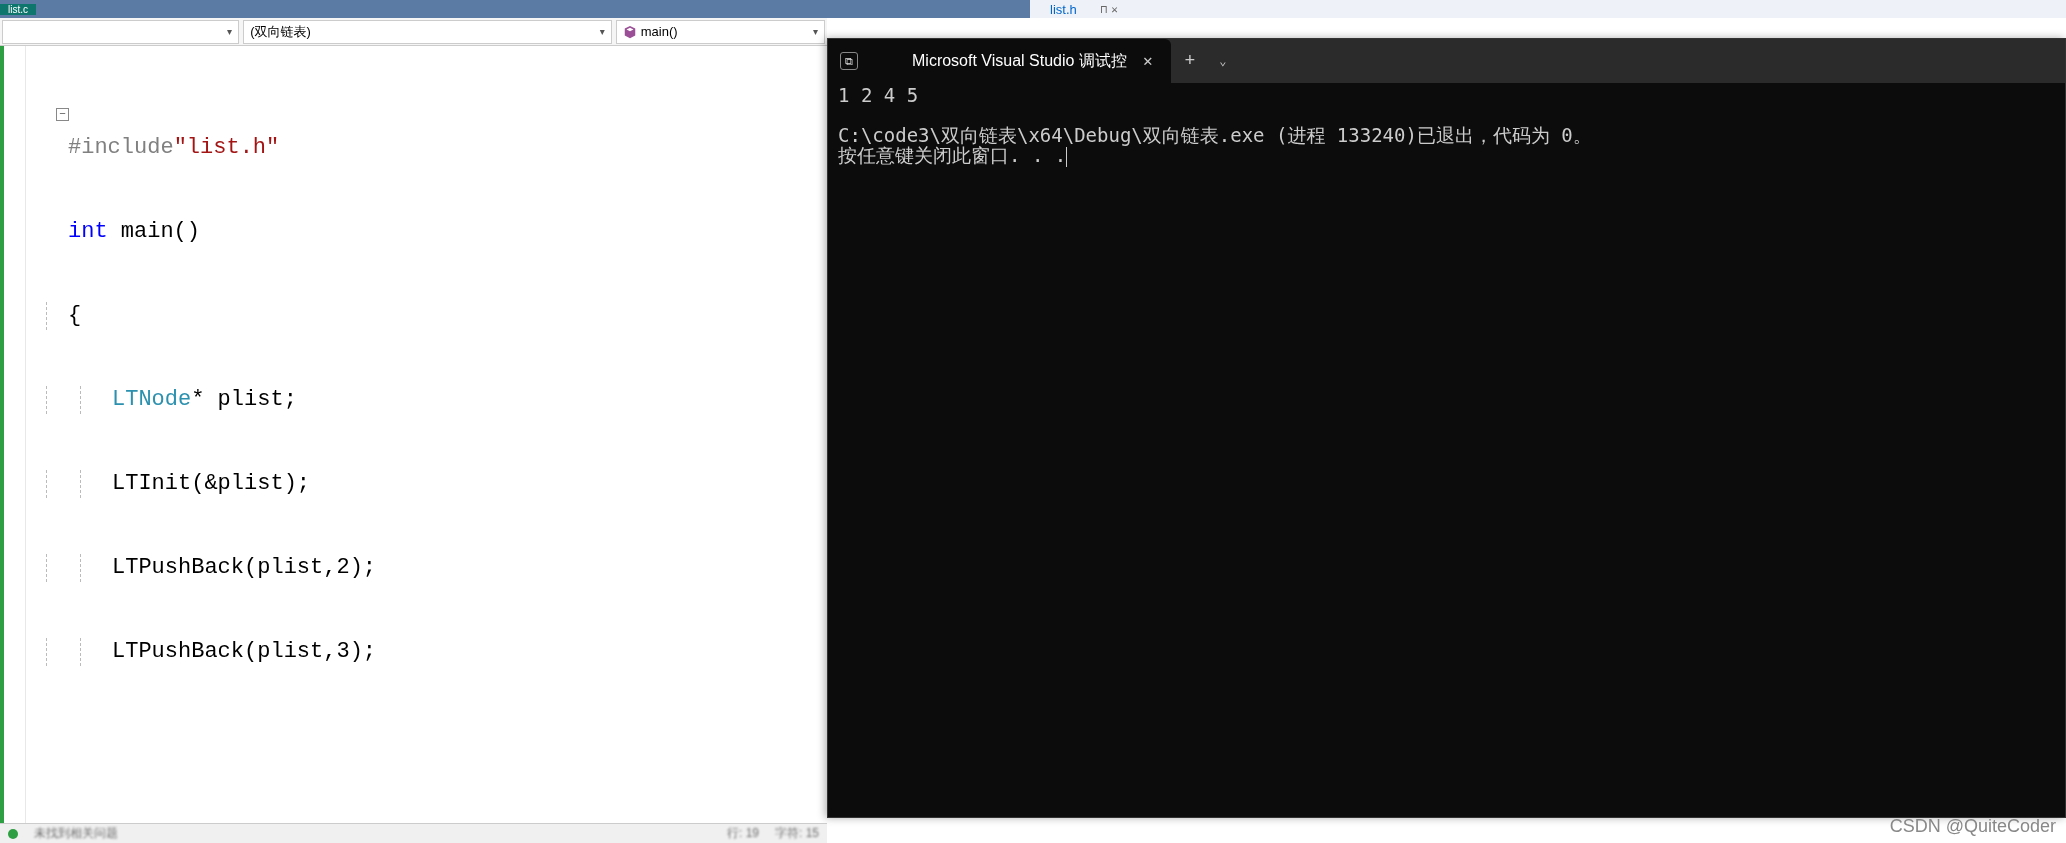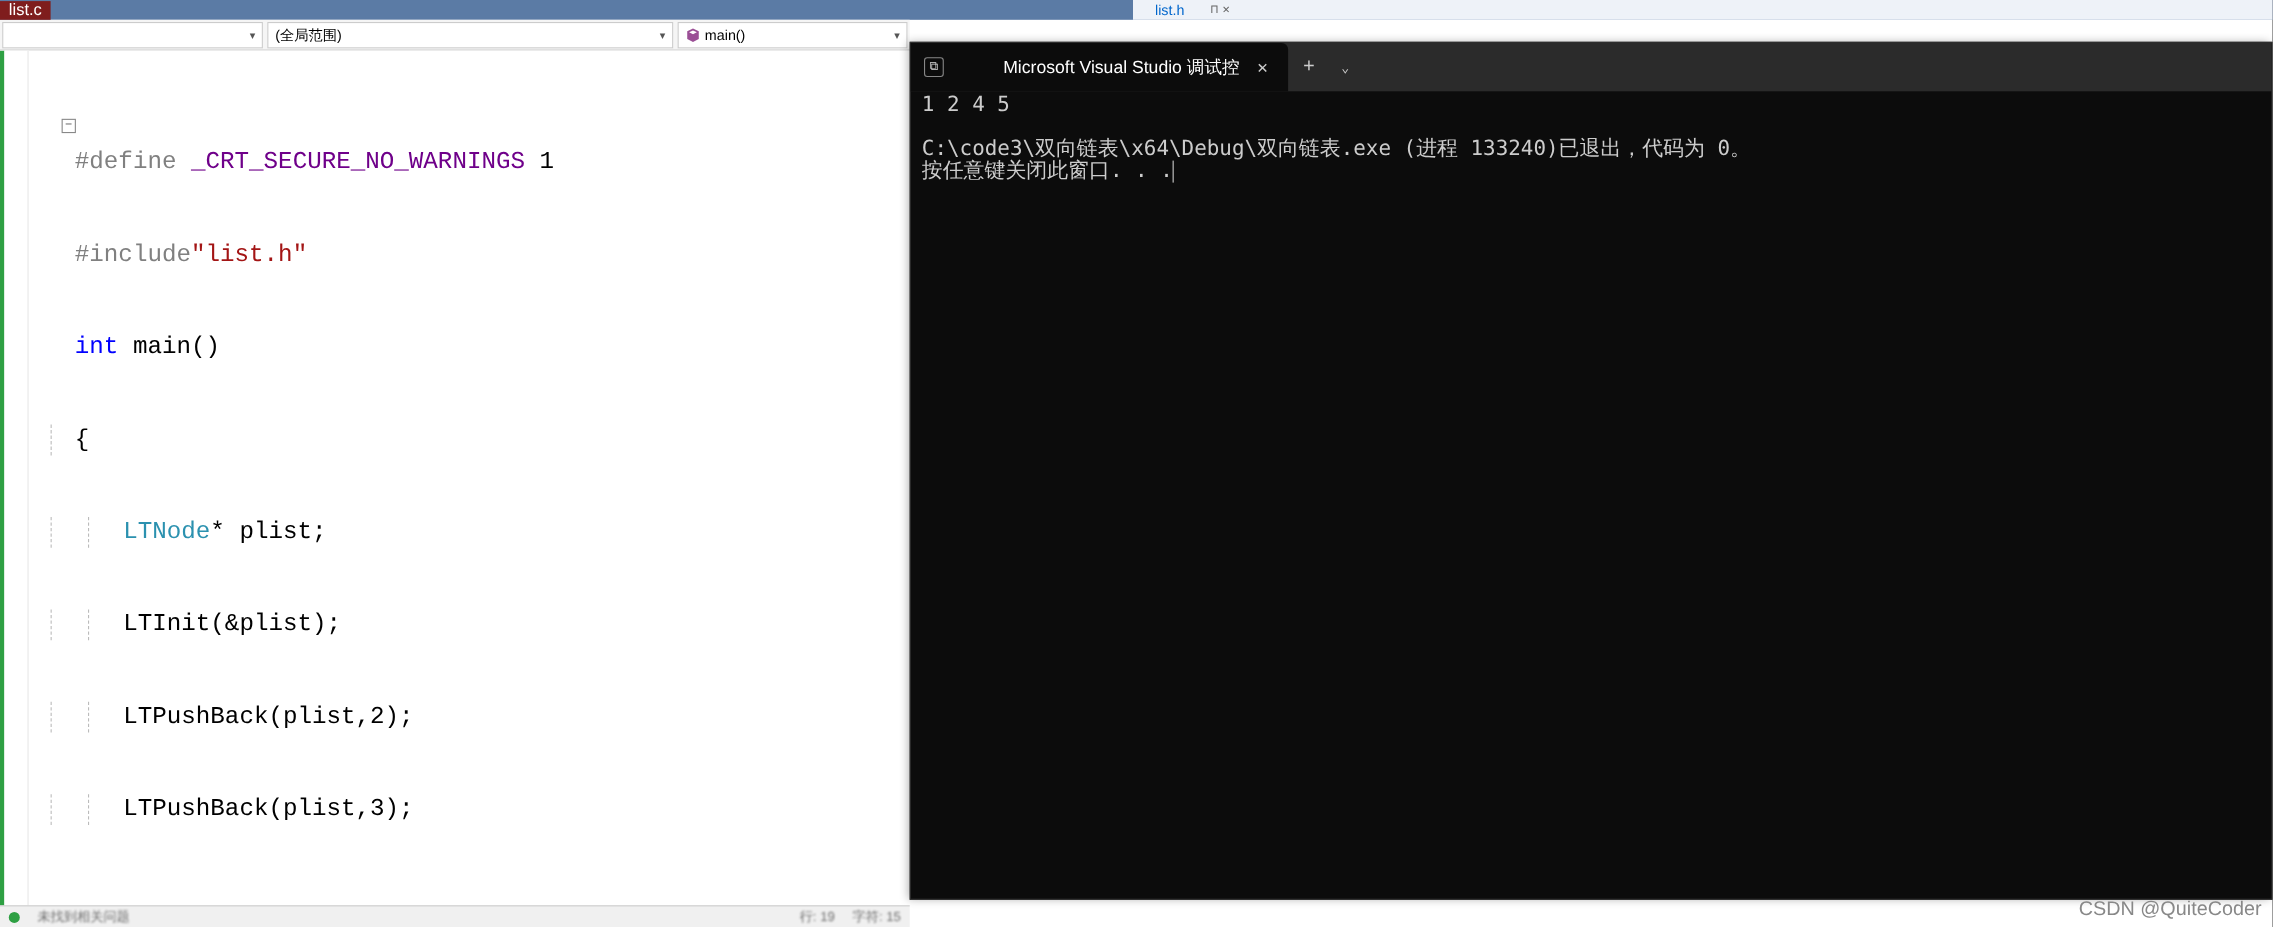--- a/index.html
+++ b/index.html
@@ -11,24 +11,24 @@
       background: #fff;
       position: relative;
     }
     .top-bar {
       display: flex;
       height: 18px;
       background: #5b7ba5;
       align-items: center;
     }
     .top-tab-active {
-      background: #7f1d1d;
+      background: #0f766e;
       color: #fff;
       padding: 0 8px;
-      font-size: 15px;
+      font-size: 10px;
       font-family: 'Segoe UI', sans-serif;
     }
     .top-tab-area-right {
       display: flex;
       align-items: center;
       margin-left: auto;
     }
     .gear-area {
       display: flex;
       align-items: center;
@@ -292,41 +292,40 @@
   <span class="secondary-tab">list.h</span>
   <span class="pin-close">⊓</span>
   <span class="pin-close">✕</span>
 </div>
 
 <div class="nav-bar">
   <div class="nav-dropdown nav-dd1">
     <span class="dd-arrow">▾</span>
   </div>
   <div class="nav-dropdown nav-dd2">
-    <span>(全局范围)</span>
+    <span>(双向链表)</span>
     <span class="dd-arrow">▾</span>
   </div>
   <div class="nav-dropdown nav-dd3">
     <span class="cube-icon">
       <svg width="14" height="14" viewBox="0 0 16 16">
           <path fill="#9b4f96" d="M8 1l6 3v8l-6 3-6-3V4l6-3zm0 2L4 5l4 2 4-2-4-2z"></path>
         </svg>
     </span>
     <span>main()</span>
     <span class="dd-arrow">▾</span>
   </div>
 </div>
 
 <div class="main-area">
   <div class="code-pane">
     <div class="code-gutter"></div>
     <div class="code-margin"></div>
     <div class="code-content">
       <div class="fold-box" style="top:62px;">−</div>
-      <div class="code-line indent1"><span class="pp">#define</span> <span class="mac">_CRT_SECURE_NO_WARNINGS</span> <span>1</span></div>
       <div class="code-line indent1"><span class="pp">#include</span><span class="str">"list.h"</span></div>
       <div class="code-line indent1"><span class="kw">int</span> <span>main()</span></div>
       <div class="code-line indent1"><span class="guide"></span><span>{</span></div>
       <div class="code-line indent2"><span class="guide"></span><span class="guide2"></span><span class="typ">LTNode</span><span>* plist;</span></div>
       <div class="code-line indent2"><span class="guide"></span><span class="guide2"></span><span>LTInit(&amp;plist);</span></div>
       <div class="code-line indent2"><span class="guide"></span><span class="guide2"></span><span>LTPushBack(plist,2);</span></div>
       <div class="code-line indent2"><span class="guide"></span><span class="guide2"></span><span>LTPushBack(plist,3);</span></div>
       
       
       <div class="code-line indent2"><span class="guide"></span><span class="guide2"></span></div>

